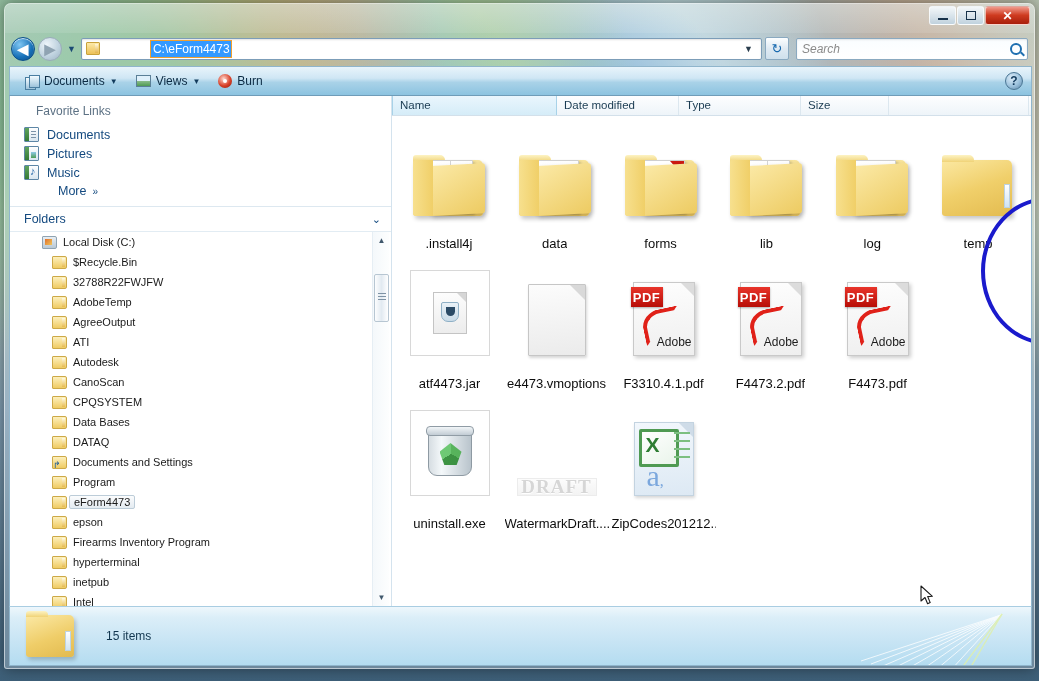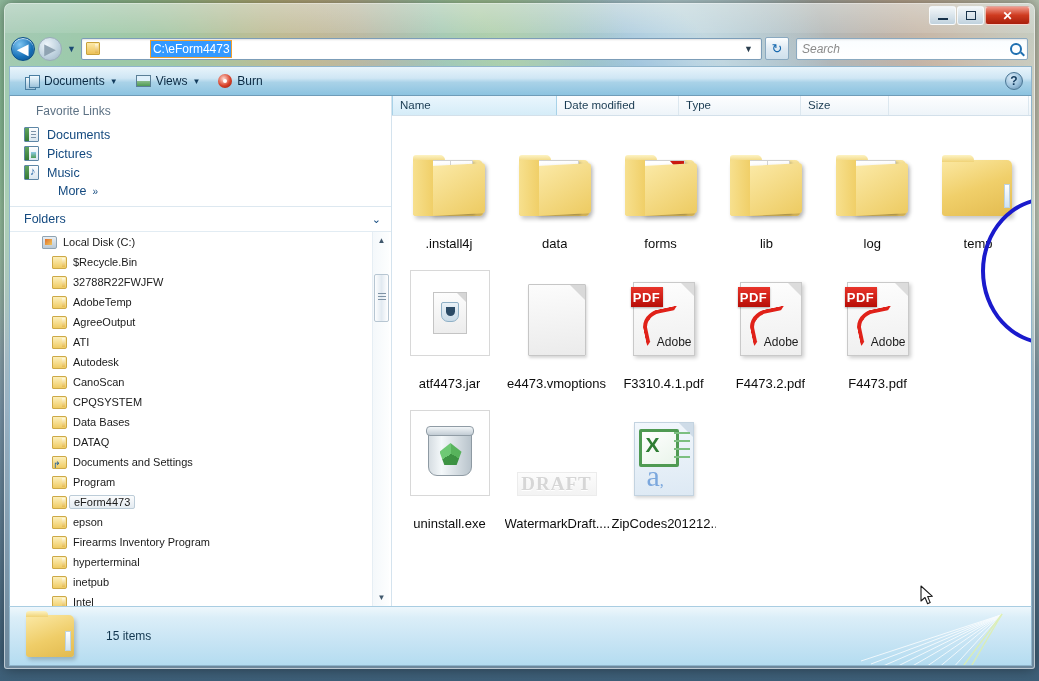--- a/index.html
+++ b/index.html
@@ -493,21 +493,21 @@
     border:1px solid #909ca5; border-radius: 4px;
   }
   .bin-ico:after {
     content:''; position:absolute; left:11px; top:12px; width:22px; height:22px;
     background:
       conic-gradient(from 0deg, #4caf50 0 33%, #2e8b34 33% 66%, #63c569 66% 100%);
     clip-path: polygon(50% 0,100% 40%,78% 100%,22% 100%,0 40%);
     opacity:.92;
   }
   .draft-ico {
-    width: 80px; height: 24px;
+    width: 80px; height: 18px;
     display:flex; align-items:center; justify-content:center;
     font-family: "Liberation Serif", serif;
     font-size: 19px; font-weight: bold; letter-spacing: 1px;
     color: #d6d6d6;
     border: 1px solid #ececec;
     background: linear-gradient(180deg,#fcfcfc,#f3f3f3);
     text-shadow: 0 1px 0 #fff;
   }
   .xls-ico {
     width: 60px; height: 74px; position: relative;

